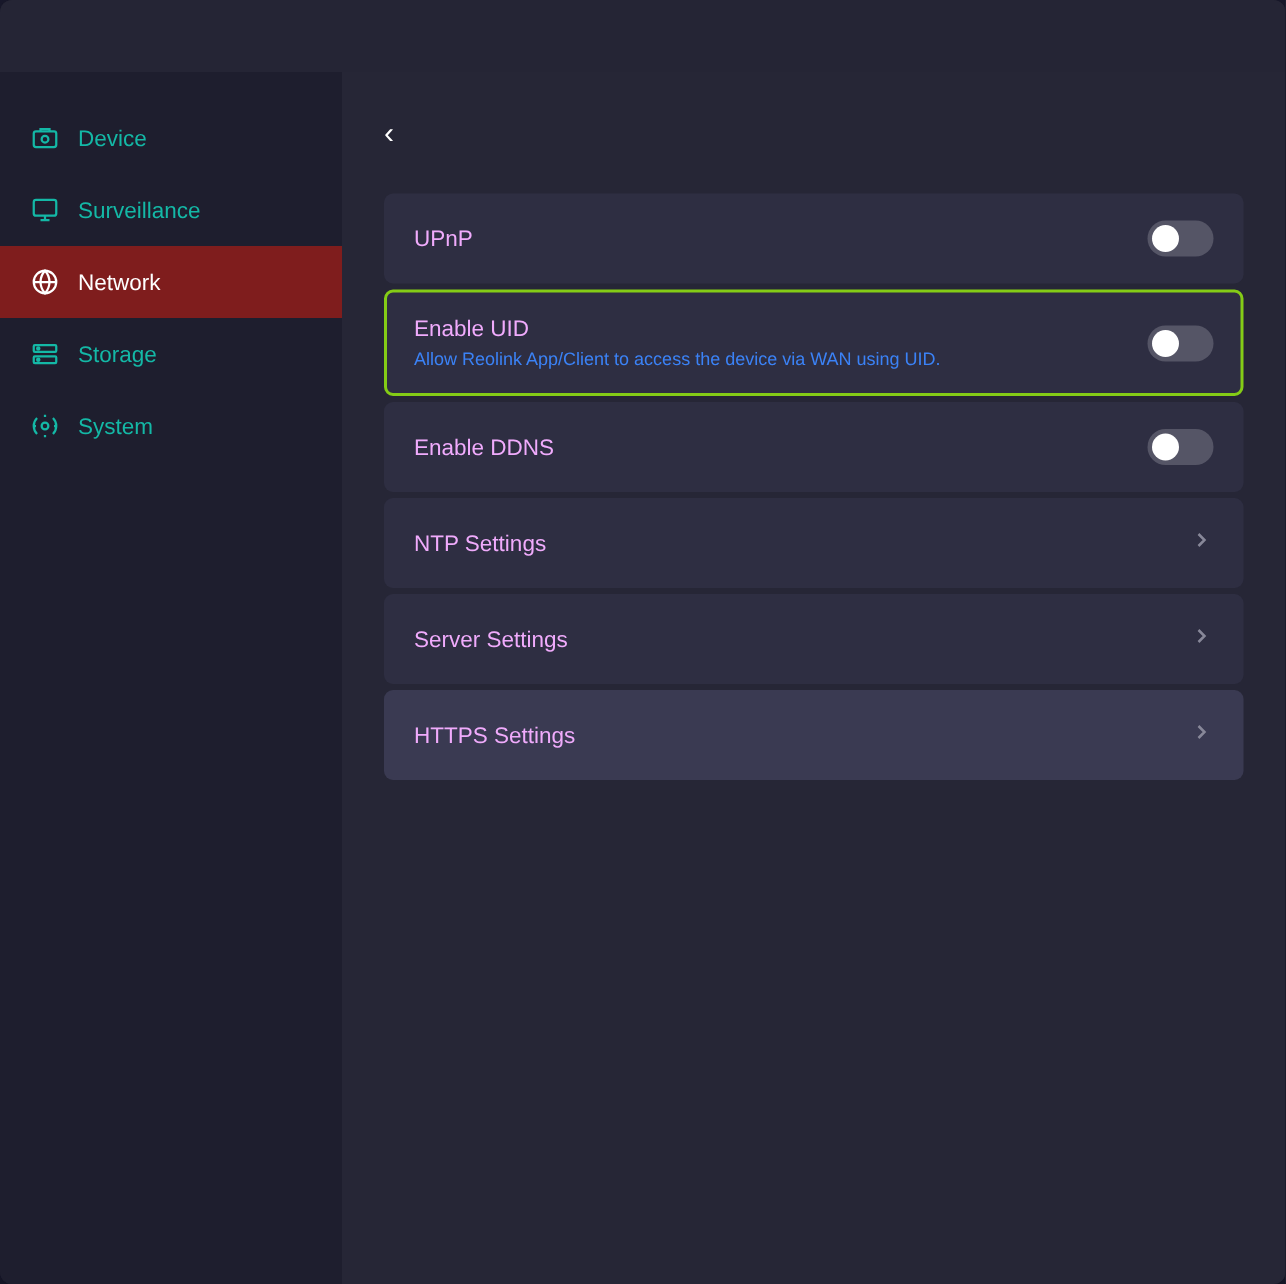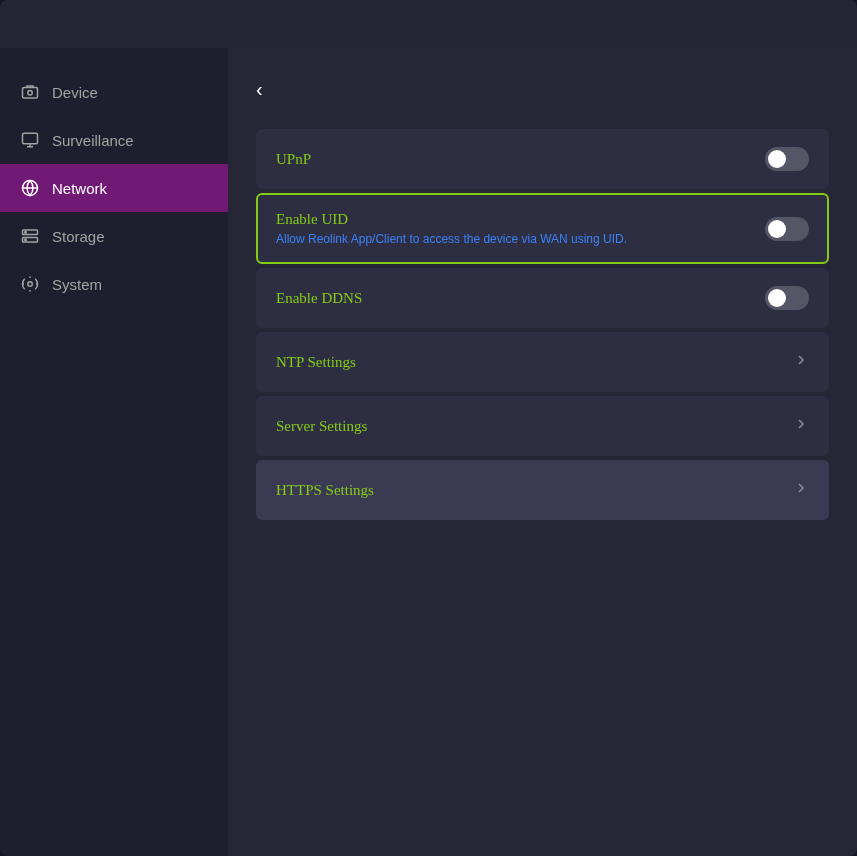--- a/index.html
+++ b/index.html
@@ -52,28 +52,28 @@
     .sidebar {
       width: 228px;
       background: #1e1e2e;
       padding: 20px 0;
       flex-shrink: 0;
     }
     .sidebar-item {
       display: flex;
       align-items: center;
       padding: 14px 20px;
-      color: #a3a3a3;
+      color: #14b8a6;
       font-size: 15px;
       cursor: pointer;
       gap: 12px;
       border-radius: 0;
     }
     .sidebar-item.active {
-      background: #701a75;
+      background: #7f1d1d;
       color: #ffffff;
     }
     .sidebar-icon {
       width: 20px;
       height: 20px;
       display: flex;
       align-items: center;
       justify-content: center;
       flex-shrink: 0;
     }
@@ -121,24 +121,23 @@
     .settings-row.active-bg {
       background: #3a3a52;
       justify-content: space-between;
     }
     .row-left {
       display: flex;
       flex-direction: column;
       gap: 4px;
     }
     .row-label {
-      color: #84cc16;
+      color: #f0abfc;
       font-size: 15px;
       font-weight: 400;
-      font-family: Liberation Serif, serif;
     }
     .row-sublabel {
       color: #3b82f6;
       font-size: 12px;
     }
     .toggle {
       width: 44px;
       height: 24px;
       background: #555566;
       border-radius: 12px;

